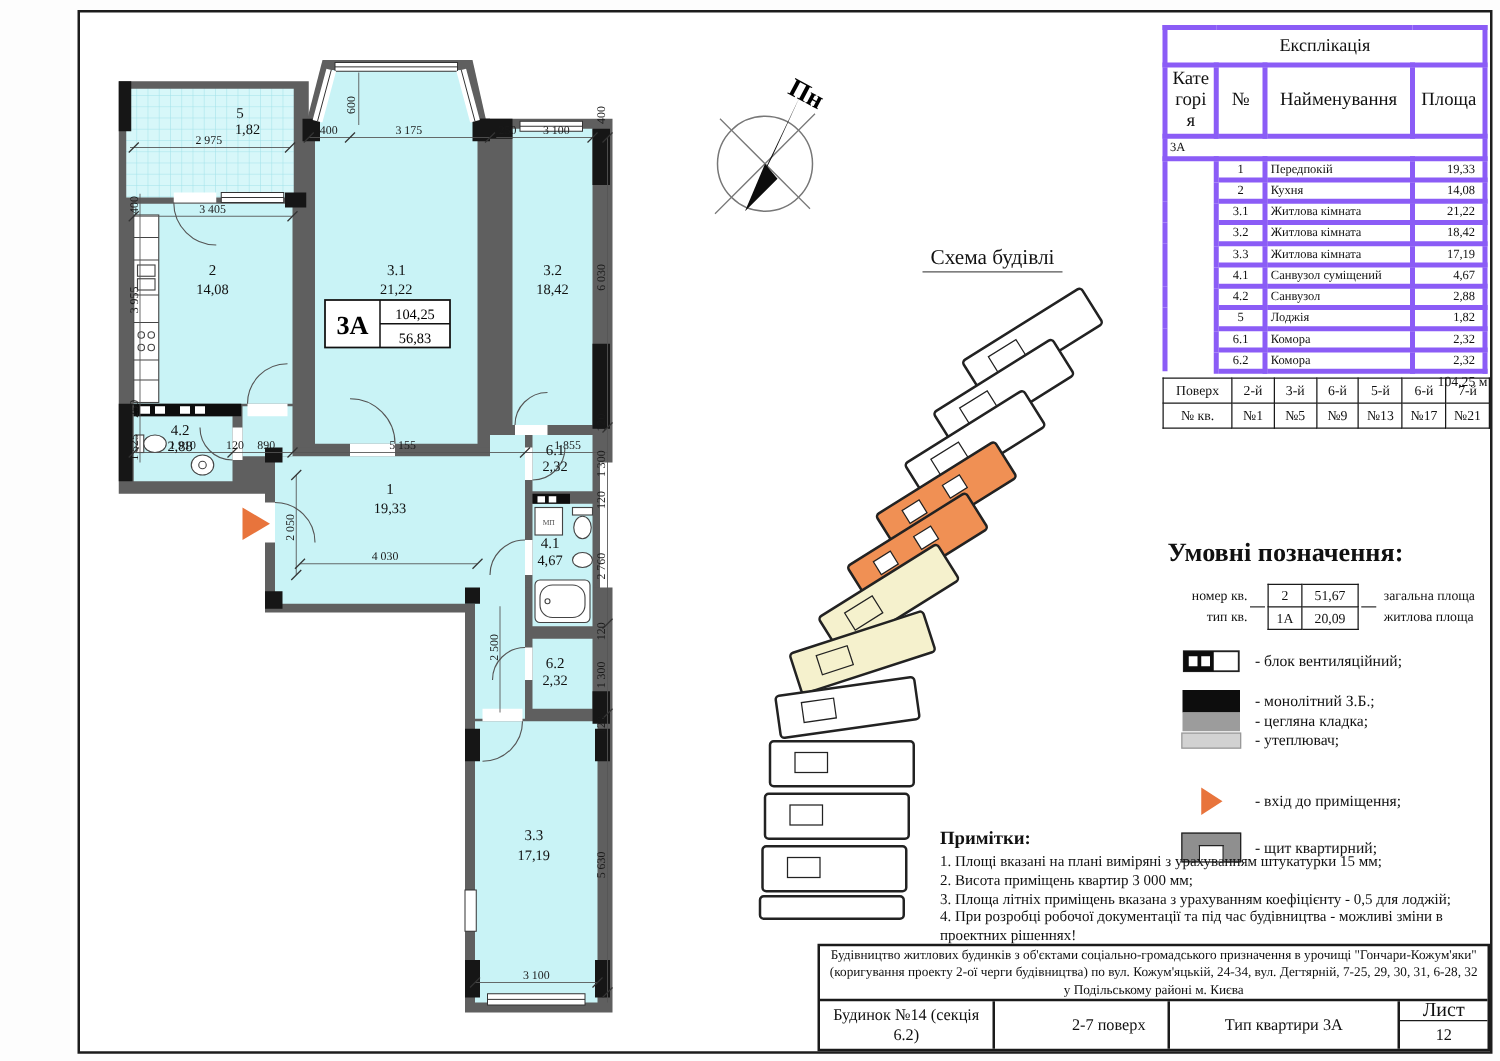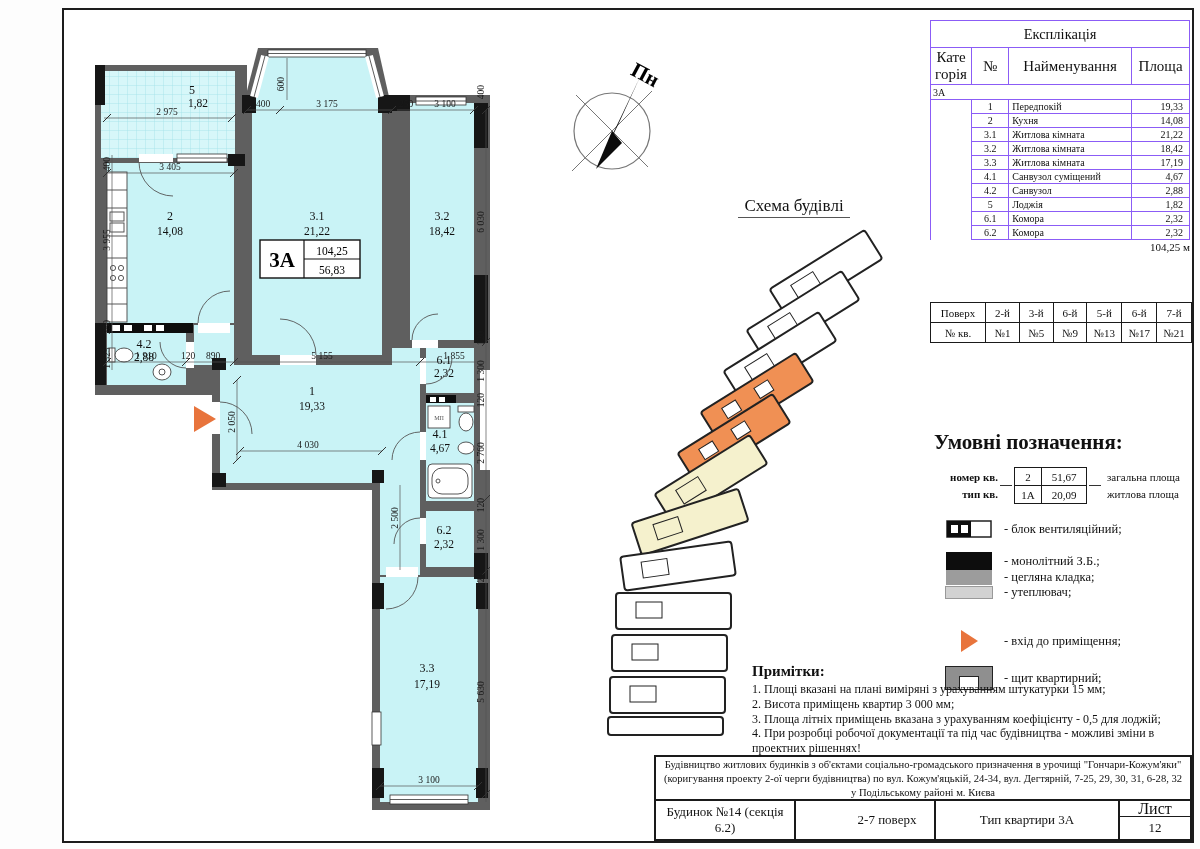--- a/index.html
+++ b/index.html
@@ -9,37 +9,37 @@
   svg text{font-family:"Liberation Serif",serif;}
   .dimt{font-size:9.5px;fill:#1a1a1a;}
   .rmno{font-size:12px;fill:#111;}
   .rmar{font-size:11.5px;fill:#111;}
   
   .scheme-title{font-size:17px;text-align:center;}
   .scheme-title span{border-bottom:1px solid #555;padding:0 6px 2px;}
   
   table{border-collapse:collapse;}
   .exp{width:260px;font-size:10px;}
-  .exp td,.exp th{border:1px solid #8b5cf6;padding:1px 3px;font-weight:normal;}
+  .exp td,.exp th{border:4px solid #8b5cf6;padding:1px 3px;font-weight:normal;}
   .exp .title{font-size:14.5px;text-align:center;height:24px;}
   .exp .hdr td{text-align:center;height:30px;font-size:15px;word-break:break-all;}
   .exp .catrow td{height:12px;font-size:10px;padding-left:2px;}
   .exp .c-no{width:34px;text-align:center;}
   .exp .c-name{width:132px;text-align:left;}
   .exp .c-area{width:54px;text-align:right;padding-right:6px;}
   .exp .cat{width:40px;border-top:none;border-bottom:none;}
   .exp-total{width:260px;text-align:right;font-size:11px;padding-top:1px;padding-right:2px;}
   .flr{font-size:11px;}
   .flr td{border:1px solid #1a1a1a;text-align:center;height:19px;padding:0 2px;}
   .flr td:first-child{width:54px;}
   .flr td:not(:first-child){width:32px;}
   
   .leg-title{font-size:21px;font-weight:bold;text-align:left;margin-bottom:12px;}
   .sample{display:flex;align-items:center;font-size:11px;margin-left:2px;}
-  .sample .lbls{width:62px;text-align:right;line-height:17px;font-weight:bold;}
+  .sample .lbls{width:62px;text-align:right;line-height:17px;}
   .sample .dash{width:12px;border-top:1px solid #333;margin:0 2px;}
   .sample table{font-size:11px;}
   .sample td{border:1px solid #1a1a1a;height:15px;text-align:center;}
   .sample .c1{width:24px;}
   .sample .c2{width:42px;}
   .sample .rl{line-height:17px;margin-left:4px;}
   .leg-item{display:flex;align-items:center;font-size:12.5px;}
   .leg-icon-col{width:70px;display:flex;justify-content:center;flex:0 0 70px;}
   .mono-blk{width:46px;height:18px;background:#0d0d0d;}
   .brick-blk{width:46px;height:15px;background:#9c9c9c;}

